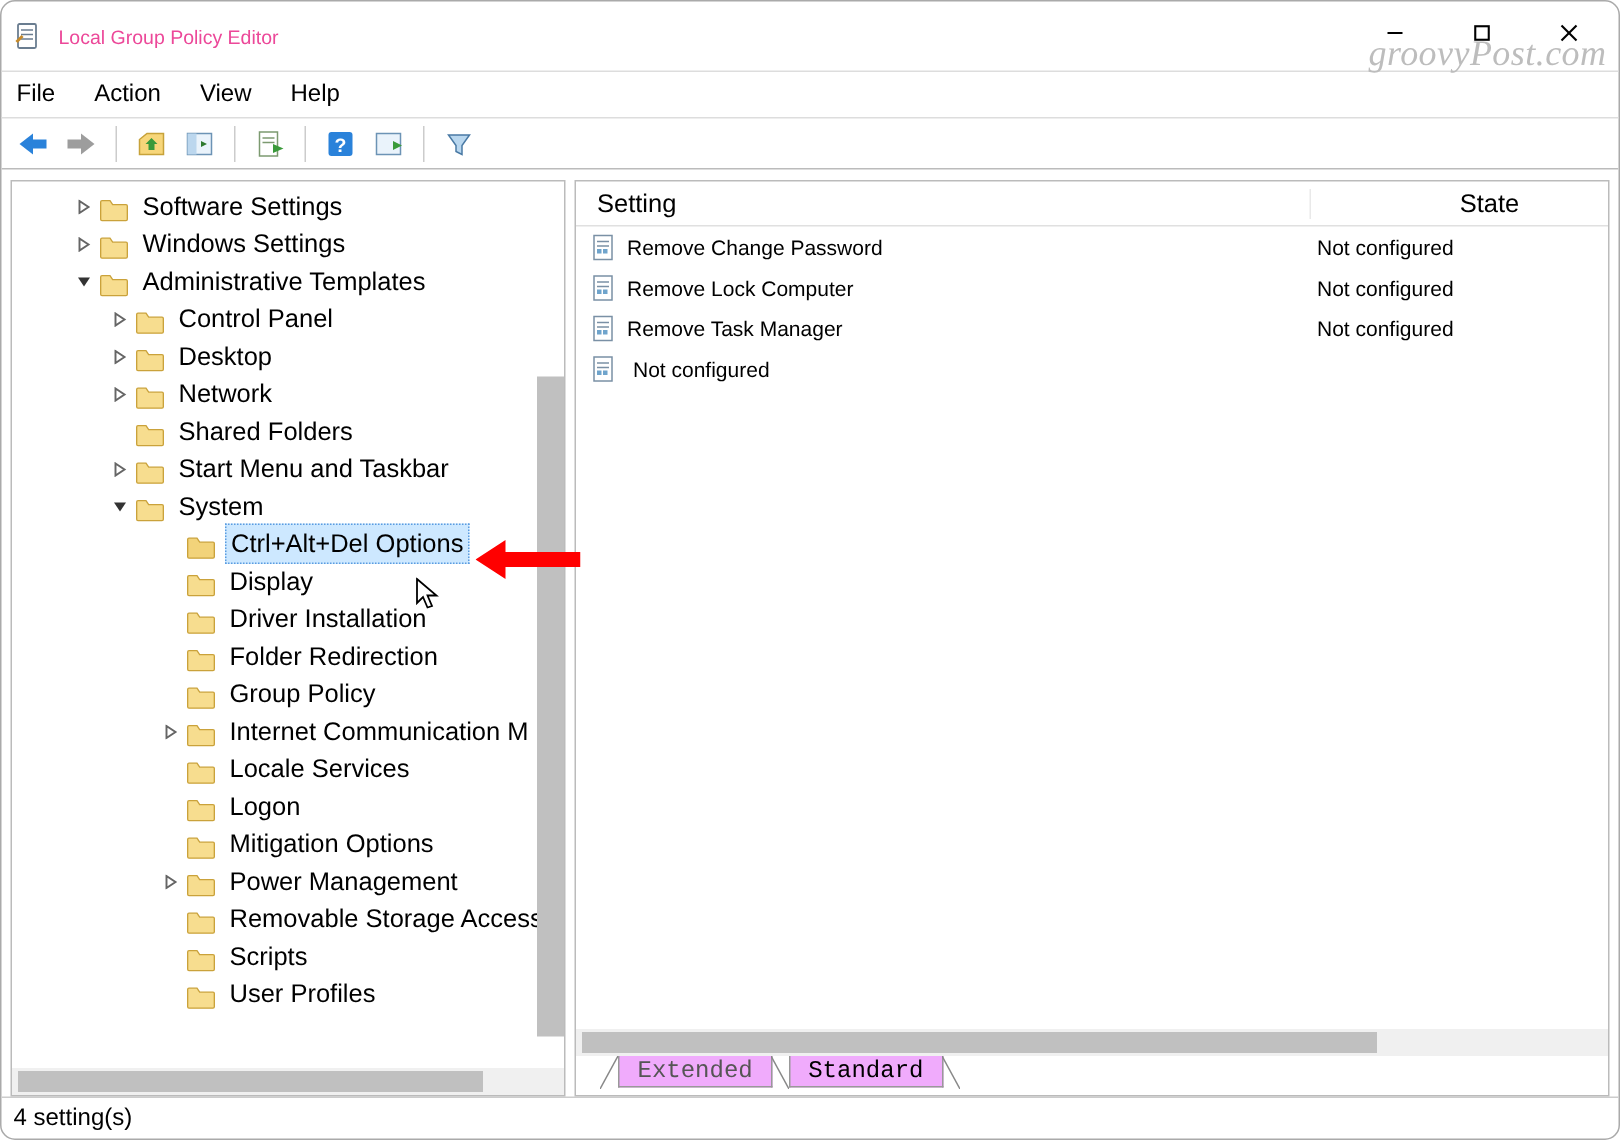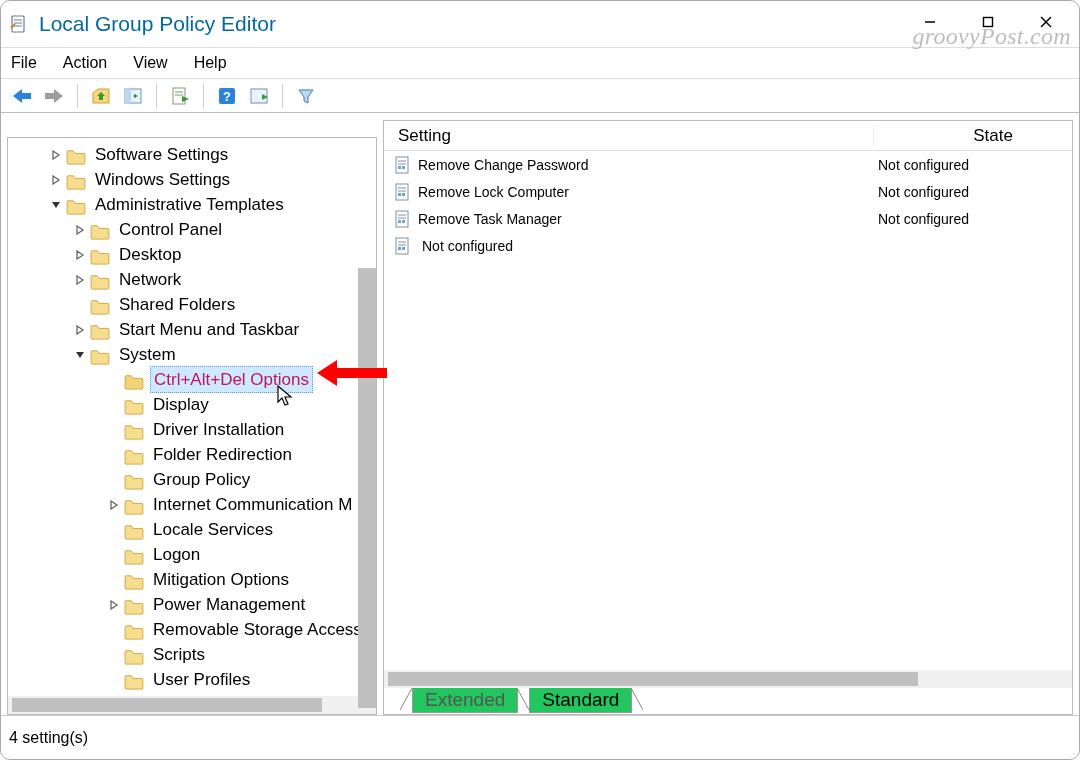--- a/index.html
+++ b/index.html
@@ -9,21 +9,21 @@
     border: 1px solid #aaa; border-radius: 10px;
     background: #fff; position: relative; overflow: hidden;
     display: flex; flex-direction: column;
   }
   
   .titlebar {
     height: 46px; display: flex; align-items: center; padding: 0 8px;
     position: relative;
   }
   .titlebar .app-icon { width: 20px; height: 20px; margin-right: 10px; }
-  .titlebar .title { font-size: 21px; color: #0369a1; }
+  .titlebar .title { font-size: 13px; color: #ec4899; }
   .win-controls { position: absolute; right: 4px; top: 2px; display: flex; }
   .win-btn {
     width: 58px; height: 38px; display: flex; align-items: center; justify-content: center;
     font-size: 16px; color: #000; cursor: default;
   }
   .watermark {
     position: absolute; right: 8px; top: 22px;
     font-family: Georgia, "Times New Roman", serif; font-size: 24px;
     color: #bdbdbd; font-style: italic; letter-spacing: 0.3px; pointer-events: none;
   }
@@ -46,40 +46,40 @@
   }
   
   .content {
     flex: 1 1 auto; display: flex; min-height: 0;
     border-top: 1px solid transparent;
     padding: 6px 6px 0 6px;
     gap: 6px;
   }
   .left-pane {
     width: 370px; border: 1px solid #bbb; position: relative;
-    display: flex; flex-direction: column; overflow: hidden; margin-top: 17px;
+    display: flex; flex-direction: column; overflow: hidden;
   }
   .tree {
     flex: 1 1 auto; overflow: hidden; padding: 4px 0 0 8px;
     font-size: 17px; line-height: 25px; position: relative;
   }
   .tree-row {
     display: flex; align-items: center; height: 25px; white-space: nowrap;
     cursor: default;
   }
   .tree-row .exp {
     width: 16px; text-align: center; color: #666; font-size: 12px;
     display: inline-flex; align-items: center; justify-content: center;
   }
   .tree-row .folder {
     width: 20px; height: 16px; margin: 0 6px 0 2px; flex: 0 0 auto;
   }
   .tree-row.selected .label-span {
     background: #cde8ff; border: 1px dotted #5a9be0; padding: 0 3px;
-    color: #be185d;
+    color: #000000;
   }
   .tree-row .label-span { padding: 0 3px; }
   .indent1 { padding-left: 32px; }
   .indent2 { padding-left: 56px; }
   .indent3 { padding-left: 90px; }
   
   .left-vscroll {
     position: absolute; right: 0; top: 130px; width: 18px; height: 440px;
     background: #c0c0c0;
   }
@@ -112,28 +112,29 @@
     height: 18px; background: #f0f0f0; display: flex; align-items: center;
   }
   .right-hscroll .thumb { height: 14px; width: 530px; margin-left: 4px; background: #c0c0c0; }
 
   .tabs {
     height: 26px; display: flex; align-items: flex-start; padding-left: 16px;
     font-size: 16px; background: #fff;
   }
   .tab {
     padding: 1px 12px; border: 1px solid #999; margin-right: -1px;
-    border-top: none; background: #22c55e; cursor: default;
-    font-size: 19px;
+    border-top: none; background: #f0abfc; cursor: default;
+    font-size: 16px;
+    font-family: Liberation Mono, monospace;
   }
   .tab.inactive { color: #555; }
 
   
   .statusbar {
-    height: 44px; border-top: 1px solid #ccc; display: flex; align-items: center;
+    height: 28px; border-top: 1px solid #ccc; display: flex; align-items: center;
     padding: 0 8px; font-size: 16px;
   }
 
   
   .red-arrow {
     position: absolute; left: 316px; top: 359px; pointer-events: none;
   }
 
   
   .fake-cursor {

